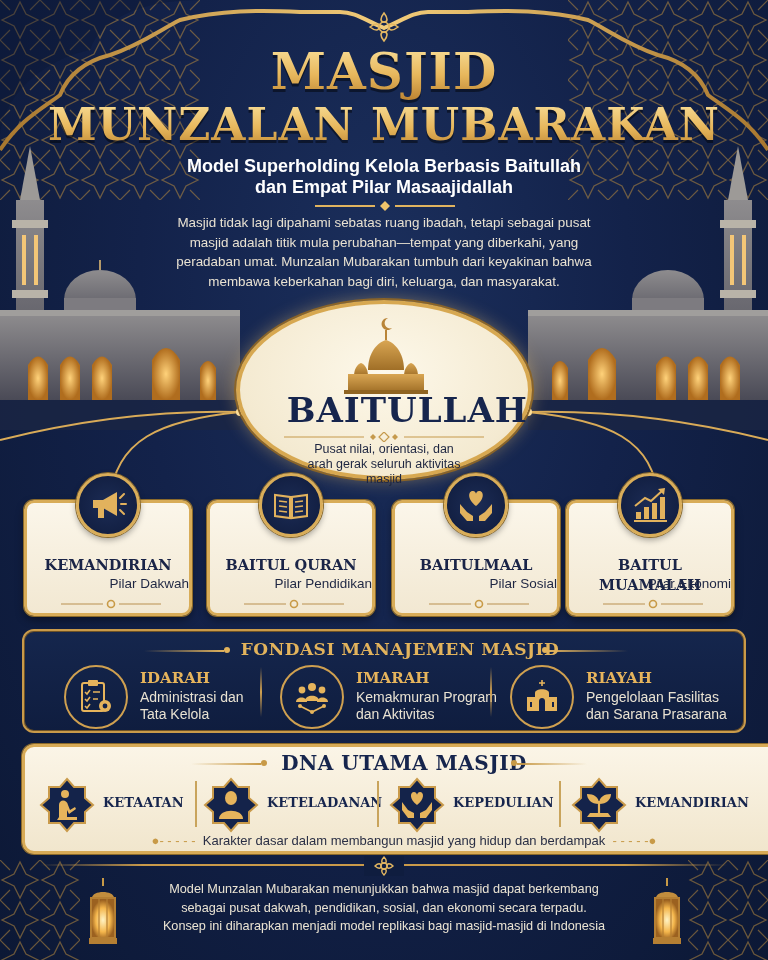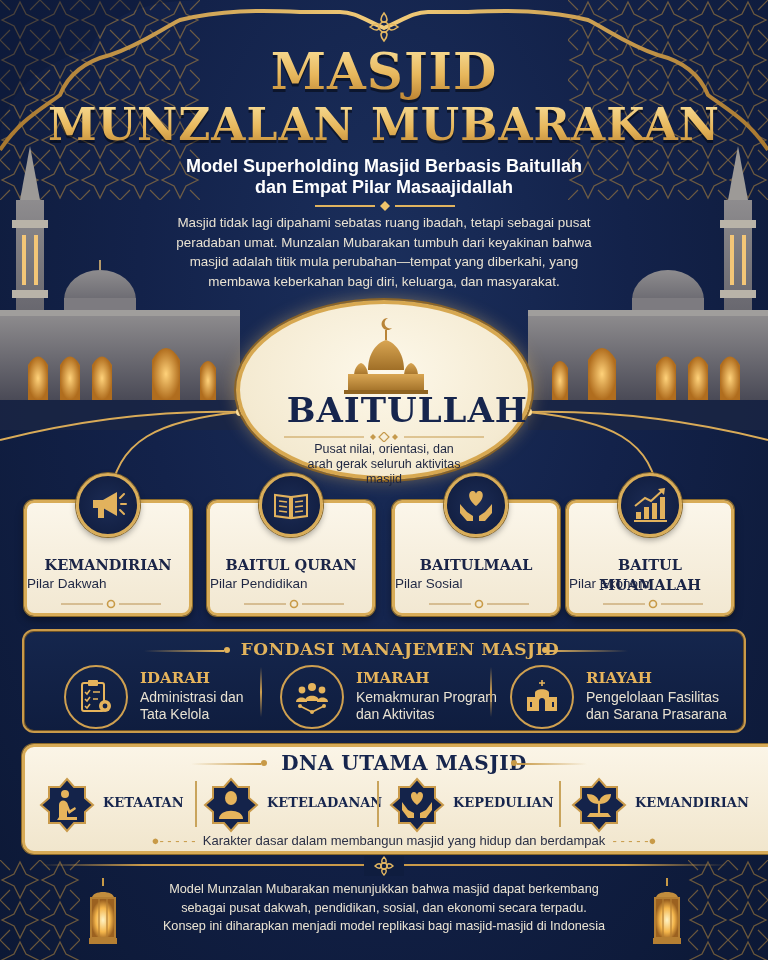--- a/index.html
+++ b/index.html
@@ -74,21 +74,21 @@
     border-radius: 50%; background: radial-gradient(circle, #1c2c55 0%, #0f1b3c 100%);
     border: 3px solid #d9ad59; box-shadow: 0 0 0 1px #8b6a2b, 0 3px 6px rgba(0,0,0,0.35);
     display: flex; align-items: center; justify-content: center;
   }
   .pillar-badge svg { width: 38px; height: 38px; }
   .pillar-name {
     position: absolute; left: 0; top: 52px; width: 100%; text-align: center;
     font-family: "DejaVu Serif", serif; font-weight: bold; font-size: 14.5px; color: #1a2447; line-height: 20px;
   }
   .pillar-sub {
-    position: absolute; left: 0; top: 72px; width: 100%; text-align: left;
+    position: absolute; left: 0; top: 72px; width: 100%; text-align: right;
     font-family: "Liberation Sans", sans-serif; font-size: 13.5px; color: #1f2743; line-height: 18px;
   }
   .pillar-orn { position: absolute; left: 34px; top: 96px; width: 100px; height: 10px; }
 
   .fondasi {
     position: absolute; left: 22px; top: 629px; width: 724px; height: 104px;
     border: 2px solid #c99a4a; border-radius: 12px;
     background: linear-gradient(180deg, #15264d 0%, #0f1d3f 100%);
     box-shadow: 0 0 0 1px #6e5226 inset;
   }
@@ -240,34 +240,34 @@
   </g>
   <rect x="0" y="260" width="240" height="30" fill="#1a2544" opacity="0.8"></rect>
 </svg>
 
 <div class="title-shadow" style="top:45px;font-size:50px;line-height:60px">MASJID</div>
 <div class="title title-1">MASJID</div>
 <div class="title-shadow" style="top:101px;font-size:44px;line-height:54px">MUNZALAN MUBARAKAN</div>
 <div class="title title-2">MUNZALAN MUBARAKAN</div>
 
 <div class="subtitle">
-  <div>Model Superholding Masjid Berbasis Baitullah</div>
+  <div>Model Superholding Kelola Berbasis Baitullah</div>
   <div>dan Empat Pilar Masaajidallah</div>
 </div>
 
 <svg class="divider-small" viewBox="0 0 160 12">
   <line x1="10" y1="6" x2="70" y2="6" stroke="#e1b45f" stroke-width="2"></line>
   <line x1="90" y1="6" x2="150" y2="6" stroke="#e1b45f" stroke-width="2"></line>
   <path d="M80 1 L85 6 L80 11 L75 6 Z" fill="#f0c46b"></path>
 </svg>
 
 <div class="intro">
   <div>Masjid tidak lagi dipahami sebatas ruang ibadah, tetapi sebagai pusat</div>
+  <div>masjid adalah titik mula perubahan—tempat yang diberkahi, yang</div>
   <div>peradaban umat. Munzalan Mubarakan tumbuh dari keyakinan bahwa</div>
-  <div>masjid adalah titik mula perubahan—tempat yang diberkahi, yang</div>
   <div>membawa keberkahan bagi diri, keluarga, dan masyarakat.</div>
 </div>
 
 <svg class="connector" viewBox="0 0 768 140">
   <g fill="none" stroke="#d9ab58" stroke-width="2">
     <path d="M240 32 C160 40 115 60 110 120"></path>
     <path d="M528 32 C608 40 655 60 658 120"></path>
     <path d="M0 60 C80 40 160 30 240 32"></path>
     <path d="M768 60 C688 40 608 30 528 32"></path>
   </g>

